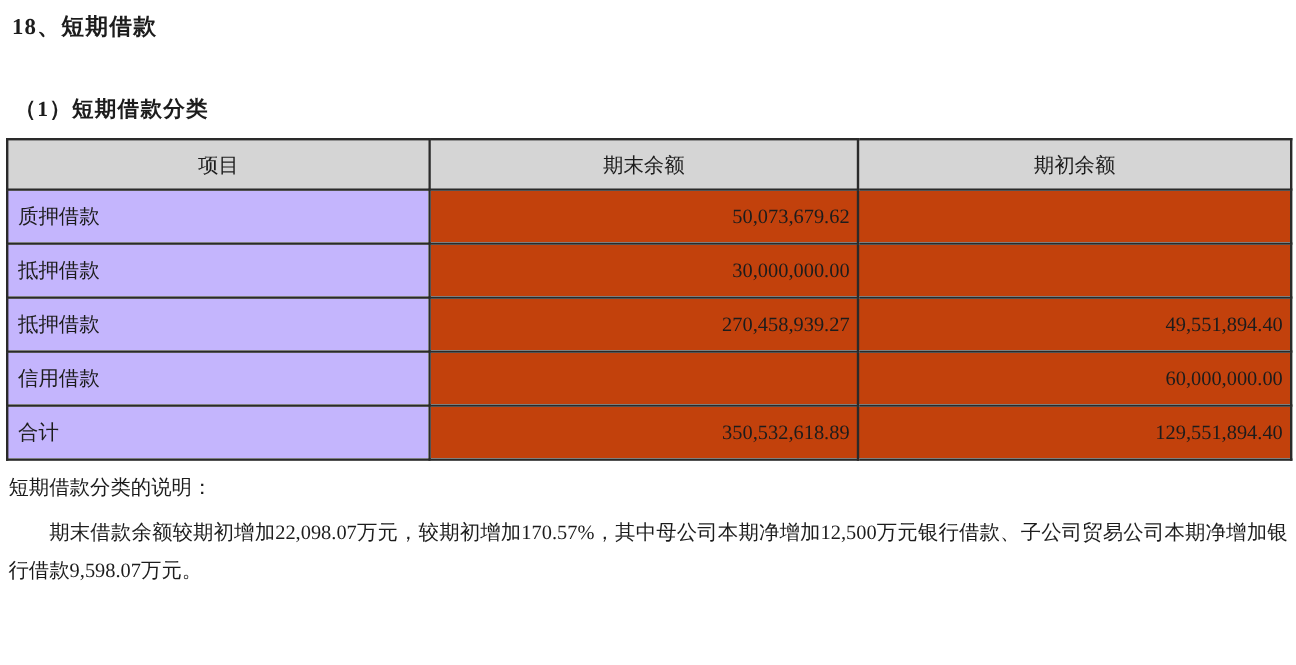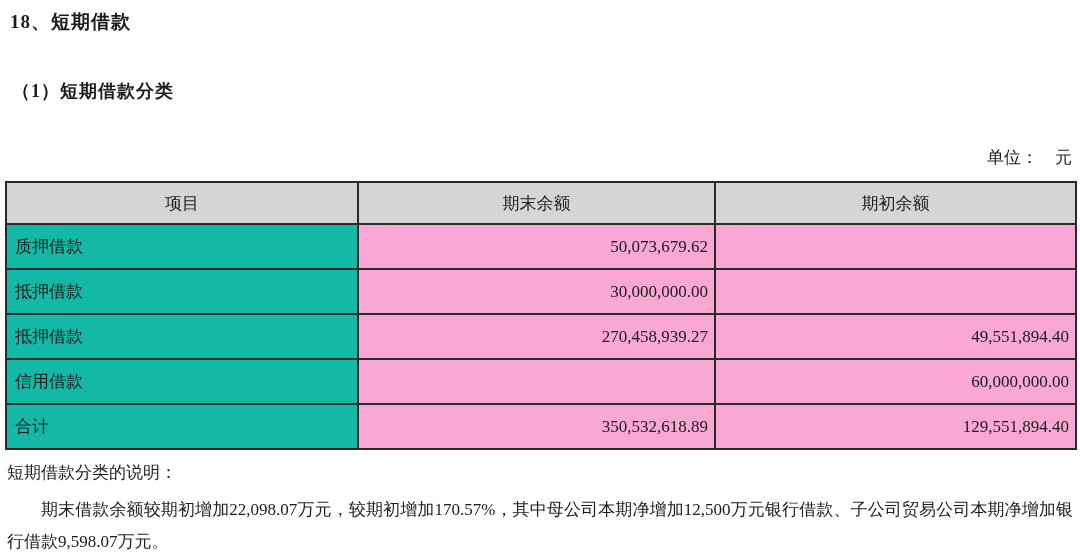--- a/index.html
+++ b/index.html
@@ -51,26 +51,26 @@
   col.c1 { width: 352px; }
   col.c2 { width: 357px; }
   col.c3 { width: 361px; }
   tr.header-row th {
     background: #d5d5d5;
     height: 42px;
     text-align: center;
   }
   tr.data-row { height: 45px; }
   td.item-cell {
-    background: #14b8a6;
+    background: #c4b5fd;
     text-align: left;
     padding-left: 8px;
   }
   td.value-cell {
-    background: #f9a8d4;
+    background: #c2410c;
     text-align: right;
     padding-right: 6px;
   }
   .note-label {
     font-size: 17px;
     margin: 11px 0 0 2px;
     font-family: Liberation Serif, serif;
   }
   .note-paragraph {
     font-size: 17px;
@@ -82,21 +82,20 @@
 </style>
 </head>
 <body>
 
 <div class="page">
 
   <div class="section-title">18、短期借款</div>
 
   <div class="subsection-title">（1）短期借款分类</div>
 
-  <div class="unit-label">单位：　元</div>
 
   <table class="loan-table">
     <colgroup>
       <col class="c1">
         <col class="c2">
         <col class="c3">
     </colgroup>
     <tbody>
       <tr class="header-row">
         <th>项目</th>

